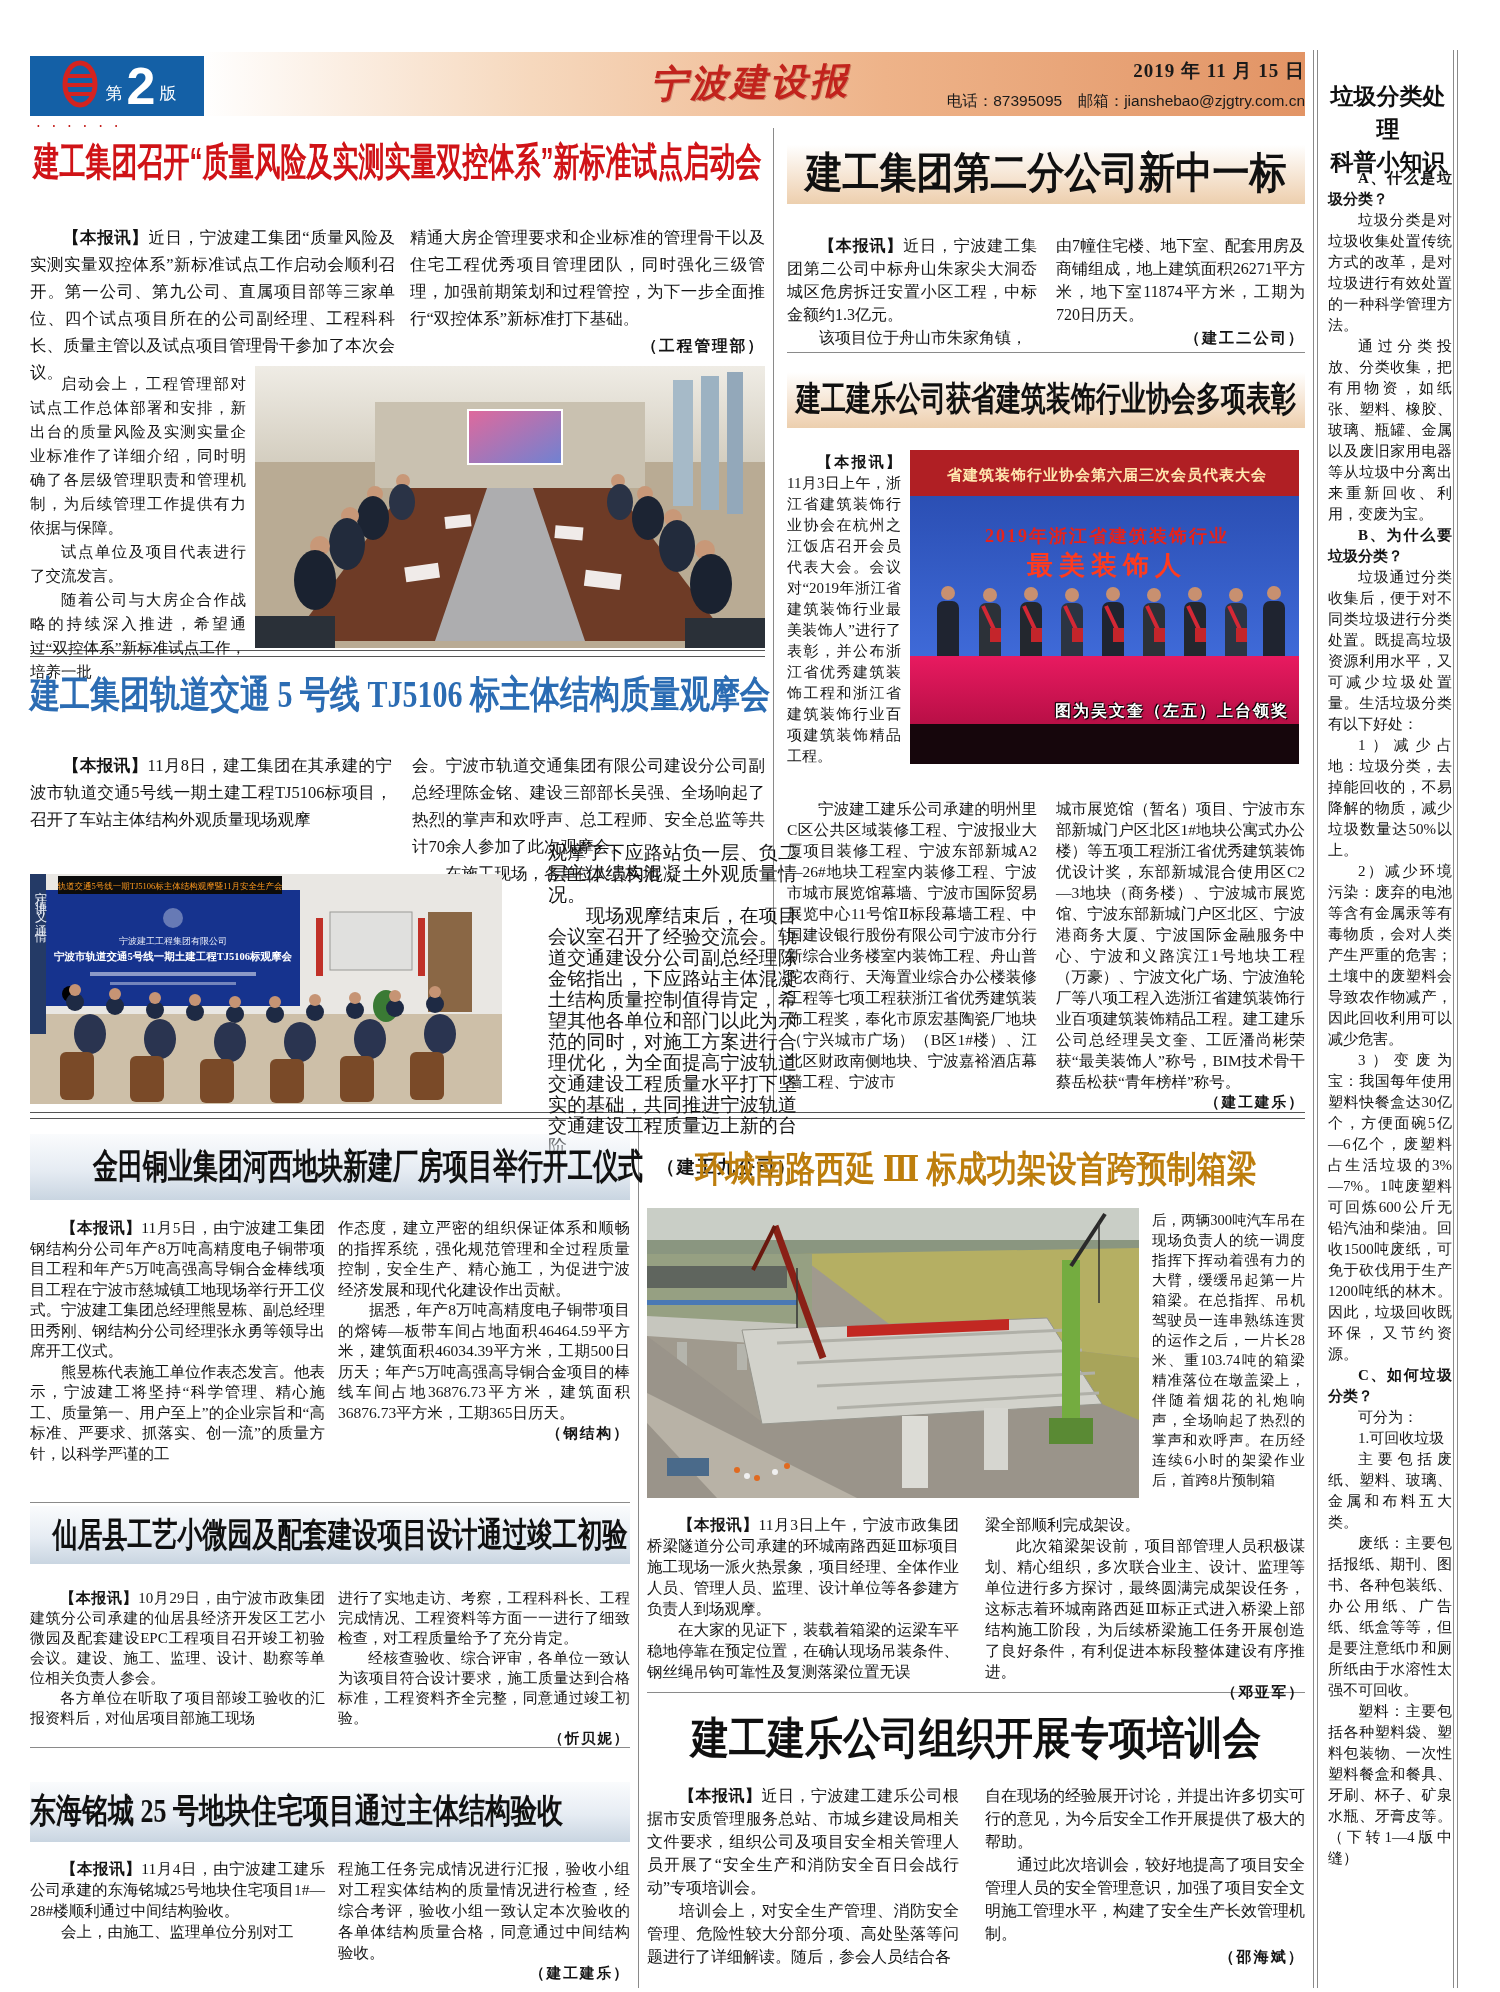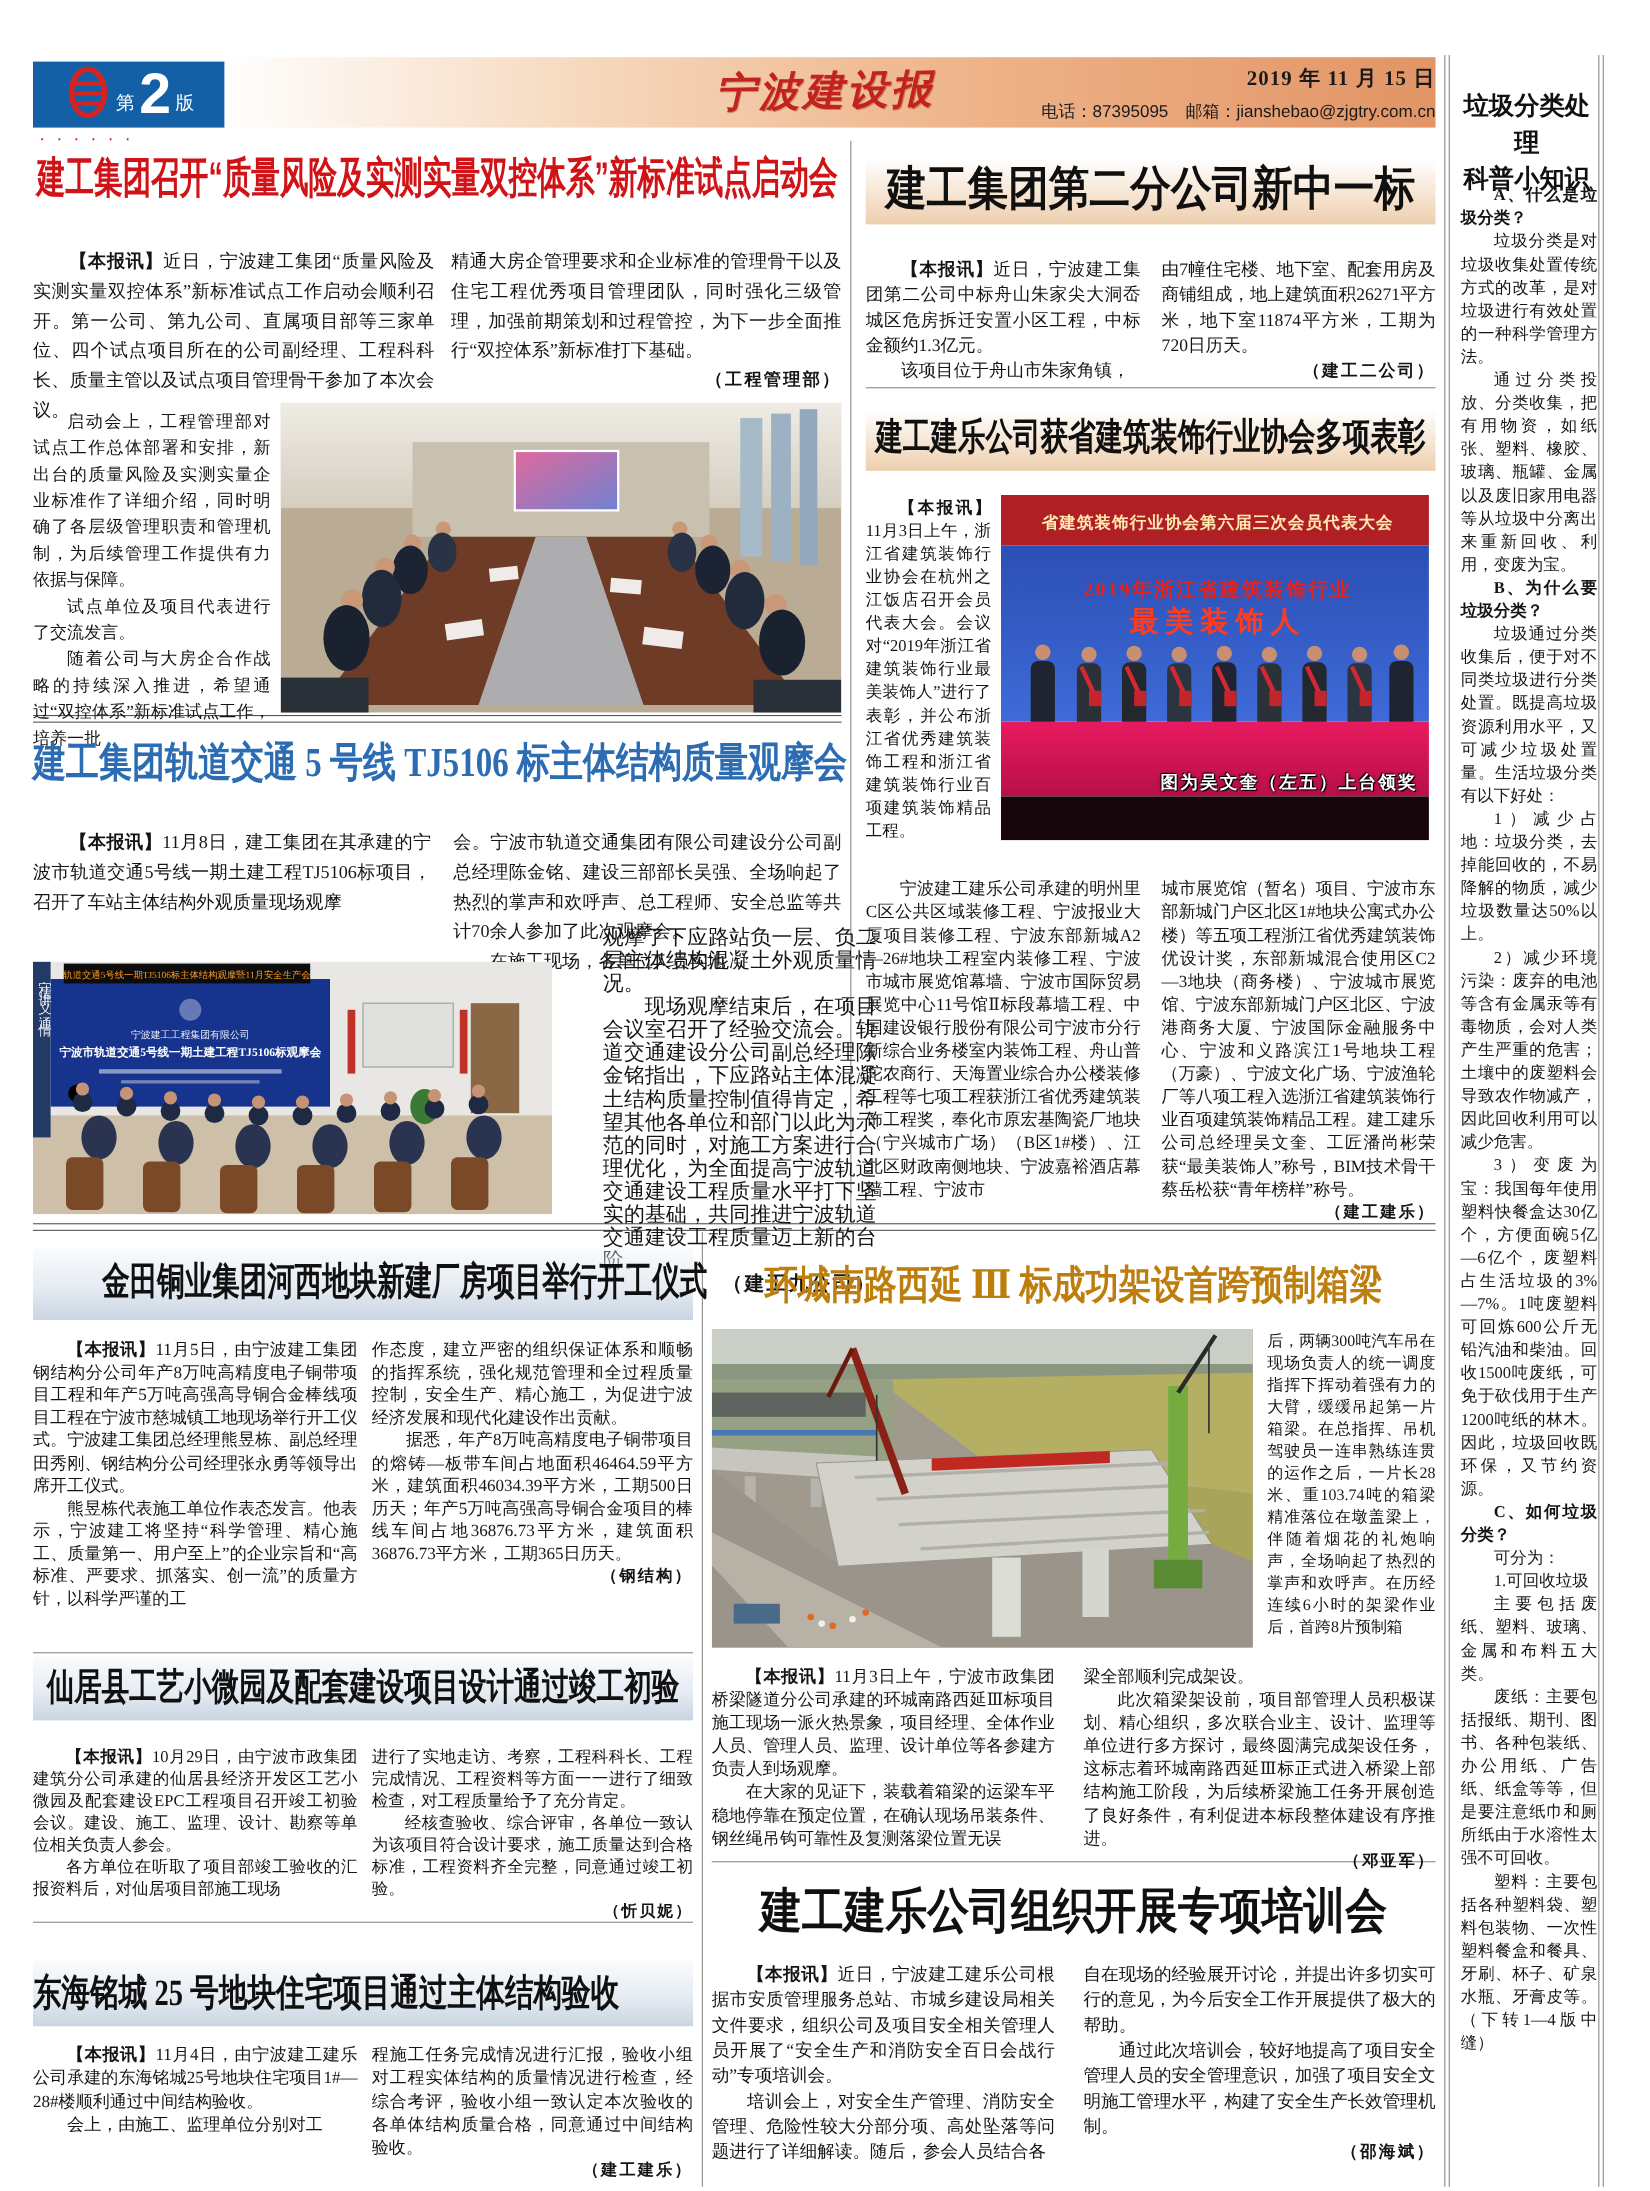--- a/index.html
+++ b/index.html
@@ -44,21 +44,21 @@
   #a3-hl{left:787px;top:372px;width:518px;font-size:25px;line-height:54px;color:#101010;}
   #a3-hl>span{transform:scaleY(1.35);}
   #a4-hl{left:30px;top:666px;width:735px;font-size:30px;line-height:56px;color:#2b6cb3;}
   #a4-hl>span{transform:scaleY(1.25);}
   #a5-hl{left:30px;top:1140px;width:600px;font-size:25px;line-height:54px;color:#101010;padding-left:38px;}
   #a5-hl>span{transform:scaleY(1.4);}
   #a6-hl{left:647px;top:1142px;width:658px;font-size:30px;line-height:54px;color:#bd7e0d;}
   #a6-hl>span{transform:scaleY(1.2);}
   #a7-hl{left:647px;top:1706px;width:658px;font-size:38px;line-height:64px;color:#101010;}
   #a7-hl>span{transform:scaleY(1.15);}
-  #a8-hl{left:30px;top:1510px;width:600px;font-size:25px;line-height:50px;color:#101010;}
+  #a8-hl{left:40px;top:1510px;width:600px;font-size:25px;line-height:50px;color:#101010;}
   #a8-hl>span{transform:scaleY(1.35);}
   #a9-hl{left:30px;top:1786px;width:504px;font-size:26px;line-height:52px;color:#101010;}
   #a9-hl>span{transform:scaleY(1.3);}
   .band-tan{background:linear-gradient(180deg,rgba(245,226,205,0) 10%,#f0d5b8 88%,#eccfae 100%);}
   .band-blue{background:linear-gradient(180deg,rgba(235,240,246,.25) 0%,#e6ecf3 55%,#c9d5e1 100%);}
   
   #a1-c1a{left:30px;top:224px;width:365px;font-size:16.5px;line-height:27px;}
   #a1-c2a{left:410px;top:224px;width:355px;font-size:16.5px;line-height:27px;}
   #a1-c1b{left:30px;top:372px;width:216px;font-size:15.5px;line-height:24px;}
   #a2-c1{left:787px;top:234px;width:250px;font-size:16px;line-height:23px;}

